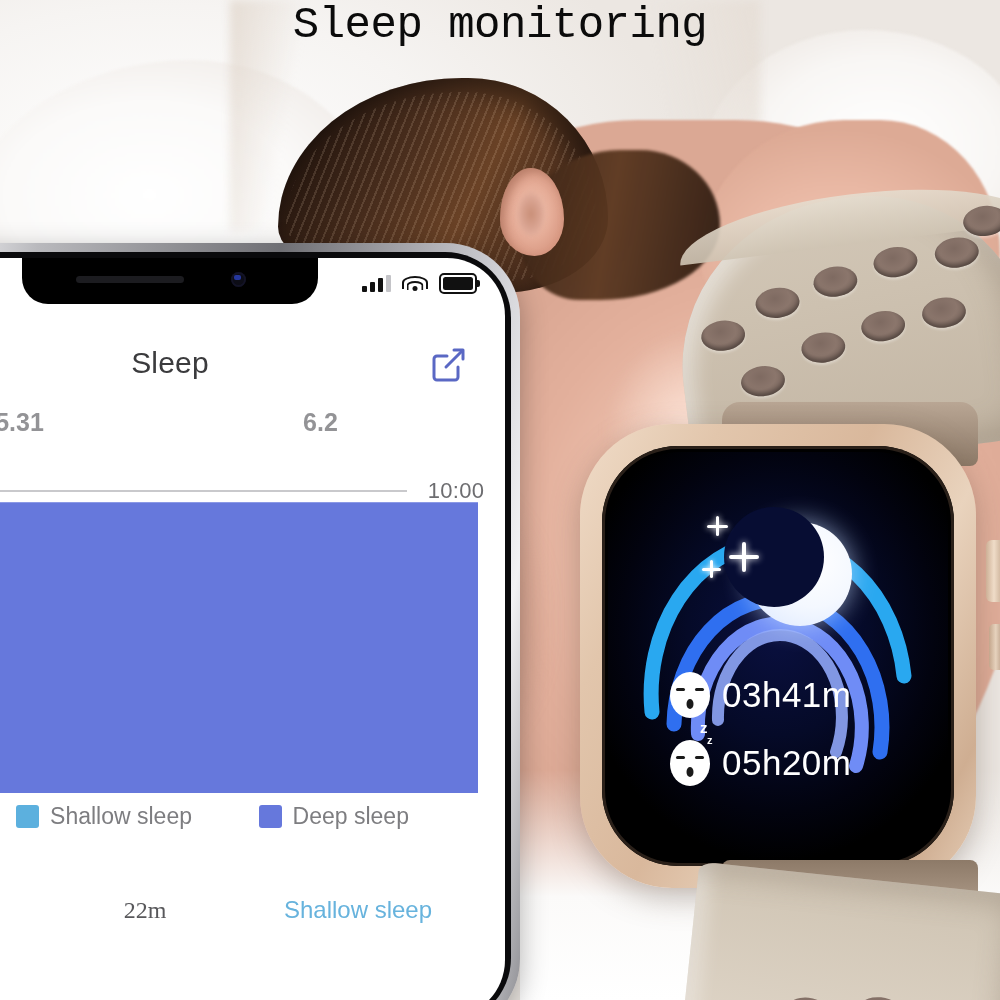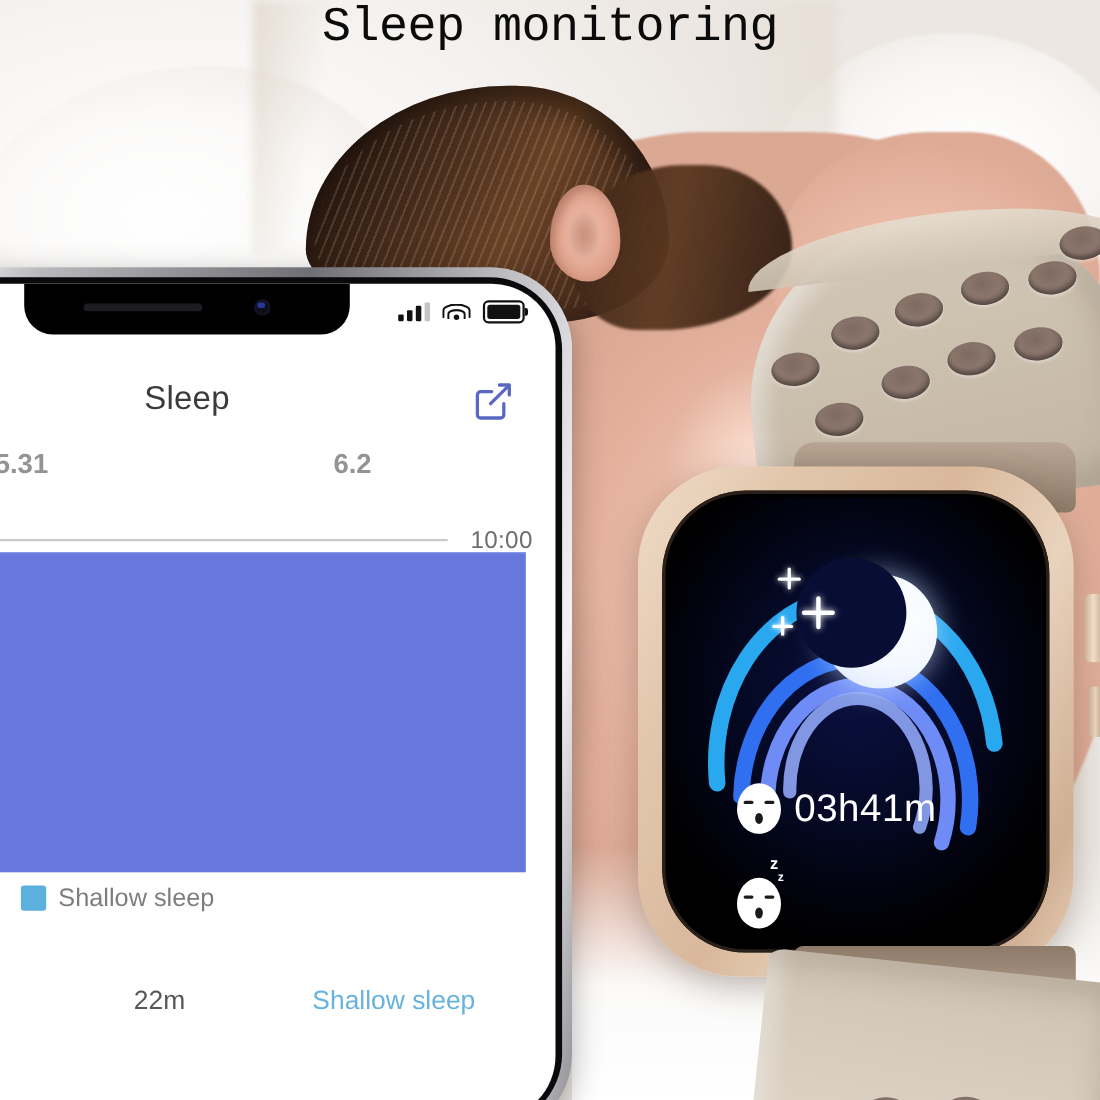--- a/index.html
+++ b/index.html
@@ -214,21 +214,21 @@
   .lg.deep{width:250px;}
   .sw{width:23px;height:23px;border-radius:3px;display:block;}
   .sw.blue{background:#5cb0de;}
   .sw.indigo{background:#6678dc;}
 
   .detail-row{
     position:absolute;left:0;right:22px;top:426px;height:40px;
     display:flex;align-items:center;font-size:24px;color:#58585b;
   }
   .dr-time{width:222px;text-align:left;padding-left:0px;letter-spacing:-.3px;}
-  .dr-dur{width:176px;text-align:center;}
+  .dr-dur{width:176px;text-align:center;font-family:Liberation Serif, serif;}
   .dr-type{flex:1;text-align:center;color:#67b3dd;}
 
   
   .watch{position:absolute;left:556px;top:188px;width:460px;height:812px;}
   .band-top{
     position:absolute;left:122px;top:10px;width:350px;height:260px;
     background:linear-gradient(175deg,#d3c8b8 0%,#cdc1b0 40%,#c2b5a3 100%);
     border-radius:50% 46% 14% 14%/64% 60% 10% 10%;
     transform:rotate(-7deg);
     box-shadow:inset -18px -10px 30px rgba(120,105,90,.35),inset 10px 8px 20px rgba(255,255,255,.5);
@@ -300,21 +300,21 @@
   .star{position:absolute;background:#fff;}
   .s1{left:16px;top:6px;width:3px;height:20px;border-radius:2px;
       box-shadow:0 0 6px #fff;}
   .s1b{left:7px;top:15px;width:21px;height:3px;border-radius:2px;box-shadow:0 0 6px #fff;}
   .s2{left:42px;top:32px;width:4px;height:30px;border-radius:2px;box-shadow:0 0 7px #fff;}
   .s2b{left:29px;top:45px;width:30px;height:4px;border-radius:2px;box-shadow:0 0 7px #fff;}
   .s3{left:10px;top:50px;width:3px;height:18px;border-radius:2px;box-shadow:0 0 5px #fff;}
   .s3b{left:2px;top:58px;width:19px;height:3px;border-radius:2px;box-shadow:0 0 5px #fff;}
 
   .stats{position:absolute;left:62px;top:220px;width:240px;}
-  .stat{display:flex;align-items:center;gap:12px;margin-bottom:22px;position:relative;margin-top:40px;}
+  .stat{display:flex;align-items:center;gap:12px;margin-bottom:22px;position:relative;}
   .facemoji{
     position:relative;width:40px;height:46px;border-radius:50%/52% 52% 48% 48%;
     background:#fff;flex:0 0 auto;
   }
   .fm-eye{position:absolute;top:16px;width:9px;height:3px;background:#1a1a1a;border-radius:2px;}
   .fm-eye.l{left:6px;}
   .fm-eye.r{right:6px;}
   .fm-mouth{position:absolute;left:50%;transform:translateX(-50%);top:27px;width:7px;height:10px;background:#1a1a1a;border-radius:50%;}
   .zzz{position:absolute;left:30px;top:-20px;color:#fff;font-size:15px;font-weight:700;line-height:1;}
   .zzz b{display:block;font-size:11px;margin-left:7px;}
@@ -398,20 +398,24 @@
         <div class="block-deep"></div>
 
         <div class="legend">
           <div class="lg awake">
             
           </div>
           <div class="lg shallow">
             <span class="sw blue"></span>
             <span>Shallow sleep</span>
           </div>
+          <div class="lg deep">
+            <span class="sw indigo"></span>
+            <span>Deep sleep</span>
+          </div>
         </div>
 
         <div class="detail-row">
           <div class="dr-time">21:29-21:51</div>
           <div class="dr-dur">22m</div>
           <div class="dr-type">Shallow sleep</div>
         </div>
 
       </div>
     </div>
@@ -471,20 +475,21 @@
           </span>
           <span class="stat-val">03h41m</span>
         </div>
         <div class="stat">
           <span class="facemoji">
             <i class="fm-eye l"></i>
               <i class="fm-eye r"></i>
               <i class="fm-mouth"></i>
             <span class="zzz">z<b>z</b></span>
           </span>
+          <span class="stat-val">05h20m</span>
         </div>
       </div>
     </div>
 
     <div class="lug-bot"></div>
     <div class="band-bot"></div>
     <div class="holes2">
 
       <div class="hole" style="left:84px;top:44px"></div>
       <div class="hole" style="left:156px;top:36px"></div>

